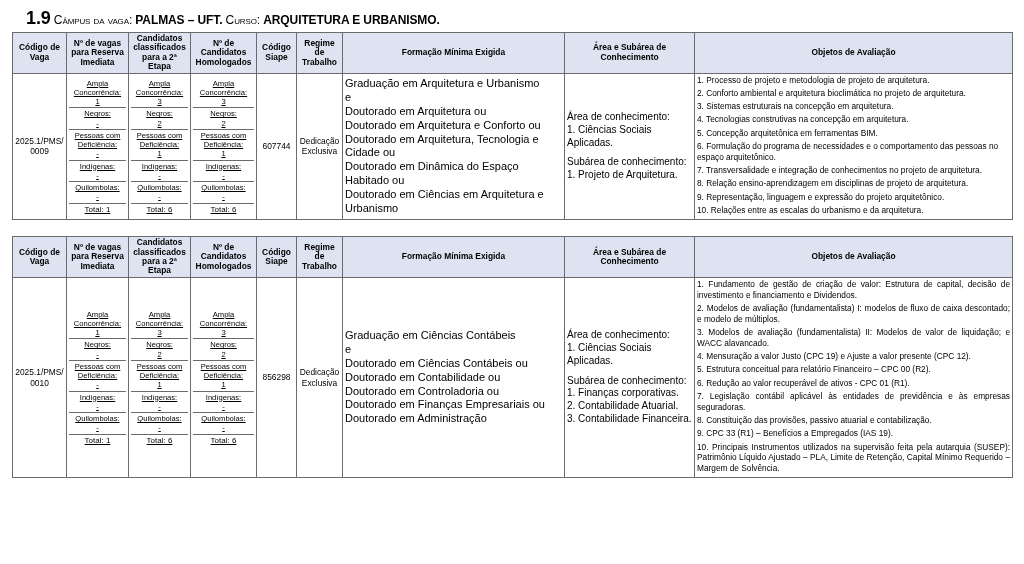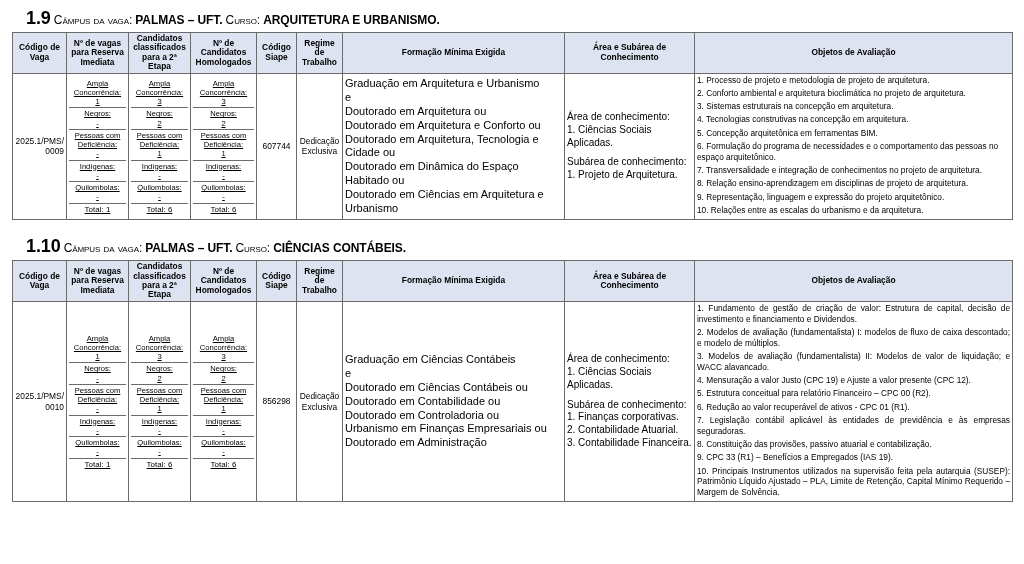--- a/index.html
+++ b/index.html
@@ -39,21 +39,21 @@
   thead th {
     background: #dde3f0;
     font-size: 8.4px;
     font-weight: bold;
     text-align: center;
     line-height: 1.12;
     padding: 4px 1px;
   }
 
   .cell-code {
-    text-align: right;
+    text-align: center;
     font-size: 8.4px;
     line-height: 1.3;
   }
   .cell-siape, .cell-regime {
     text-align: center;
     font-size: 8.4px;
     line-height: 1.25;
   }
 
   
@@ -335,27 +335,20 @@
             <p>8. Relação ensino-aprendizagem em disciplinas de projeto de arquitetura.</p>
             <p>9. Representação, linguagem e expressão do projeto arquitetônico.</p>
             <p>10. Relações entre as escalas do urbanismo e da arquitetura.</p>
           </td>
         </tr>
       </tbody>
     </table>
   </div>
 
   <div class="section s2">
-    <div class="section-title">
-      <span class="num">1.10</span>
-      <span class="lab">Câmpus da vaga:</span>
-      <span class="strong">PALMAS – UFT.</span>
-      <span class="lab">Curso:</span>
-      <span class="strong">CIÊNCIAS CONTÁBEIS.</span>
-    </div>
 
     <table class="vaga">
       <colgroup>
         <col style="width:54px">
           <col style="width:62px">
           <col style="width:62px">
         <col style="width:66px">
           <col style="width:40px">
           <col style="width:46px">
         <col style="width:222px">
@@ -540,21 +533,21 @@
             <span>Dedicação</span><br>
             <span>Exclusiva</span>
           </td>
 
           <td class="cell-form">
             <div>Graduação em Ciências Contábeis</div>
             <div>e</div>
             <div>Doutorado em Ciências Contábeis ou</div>
             <div>Doutorado em Contabilidade ou</div>
             <div>Doutorado em Controladoria ou</div>
-            <div>Urbanismo em Finanças Empresariais ou</div>
+            <div>Doutorado em Finanças Empresariais ou</div>
             <div>Doutorado em Administração</div>
           </td>
 
           <td class="cell-area">
             <div>Área de conhecimento:</div>
             <div>1. Ciências Sociais Aplicadas.</div>
             <div class="blankline"></div>
             <div>Subárea de conhecimento:</div>
             <div>1. Finanças corporativas.</div>
             <div>2. Contabilidade Atuarial.</div>

